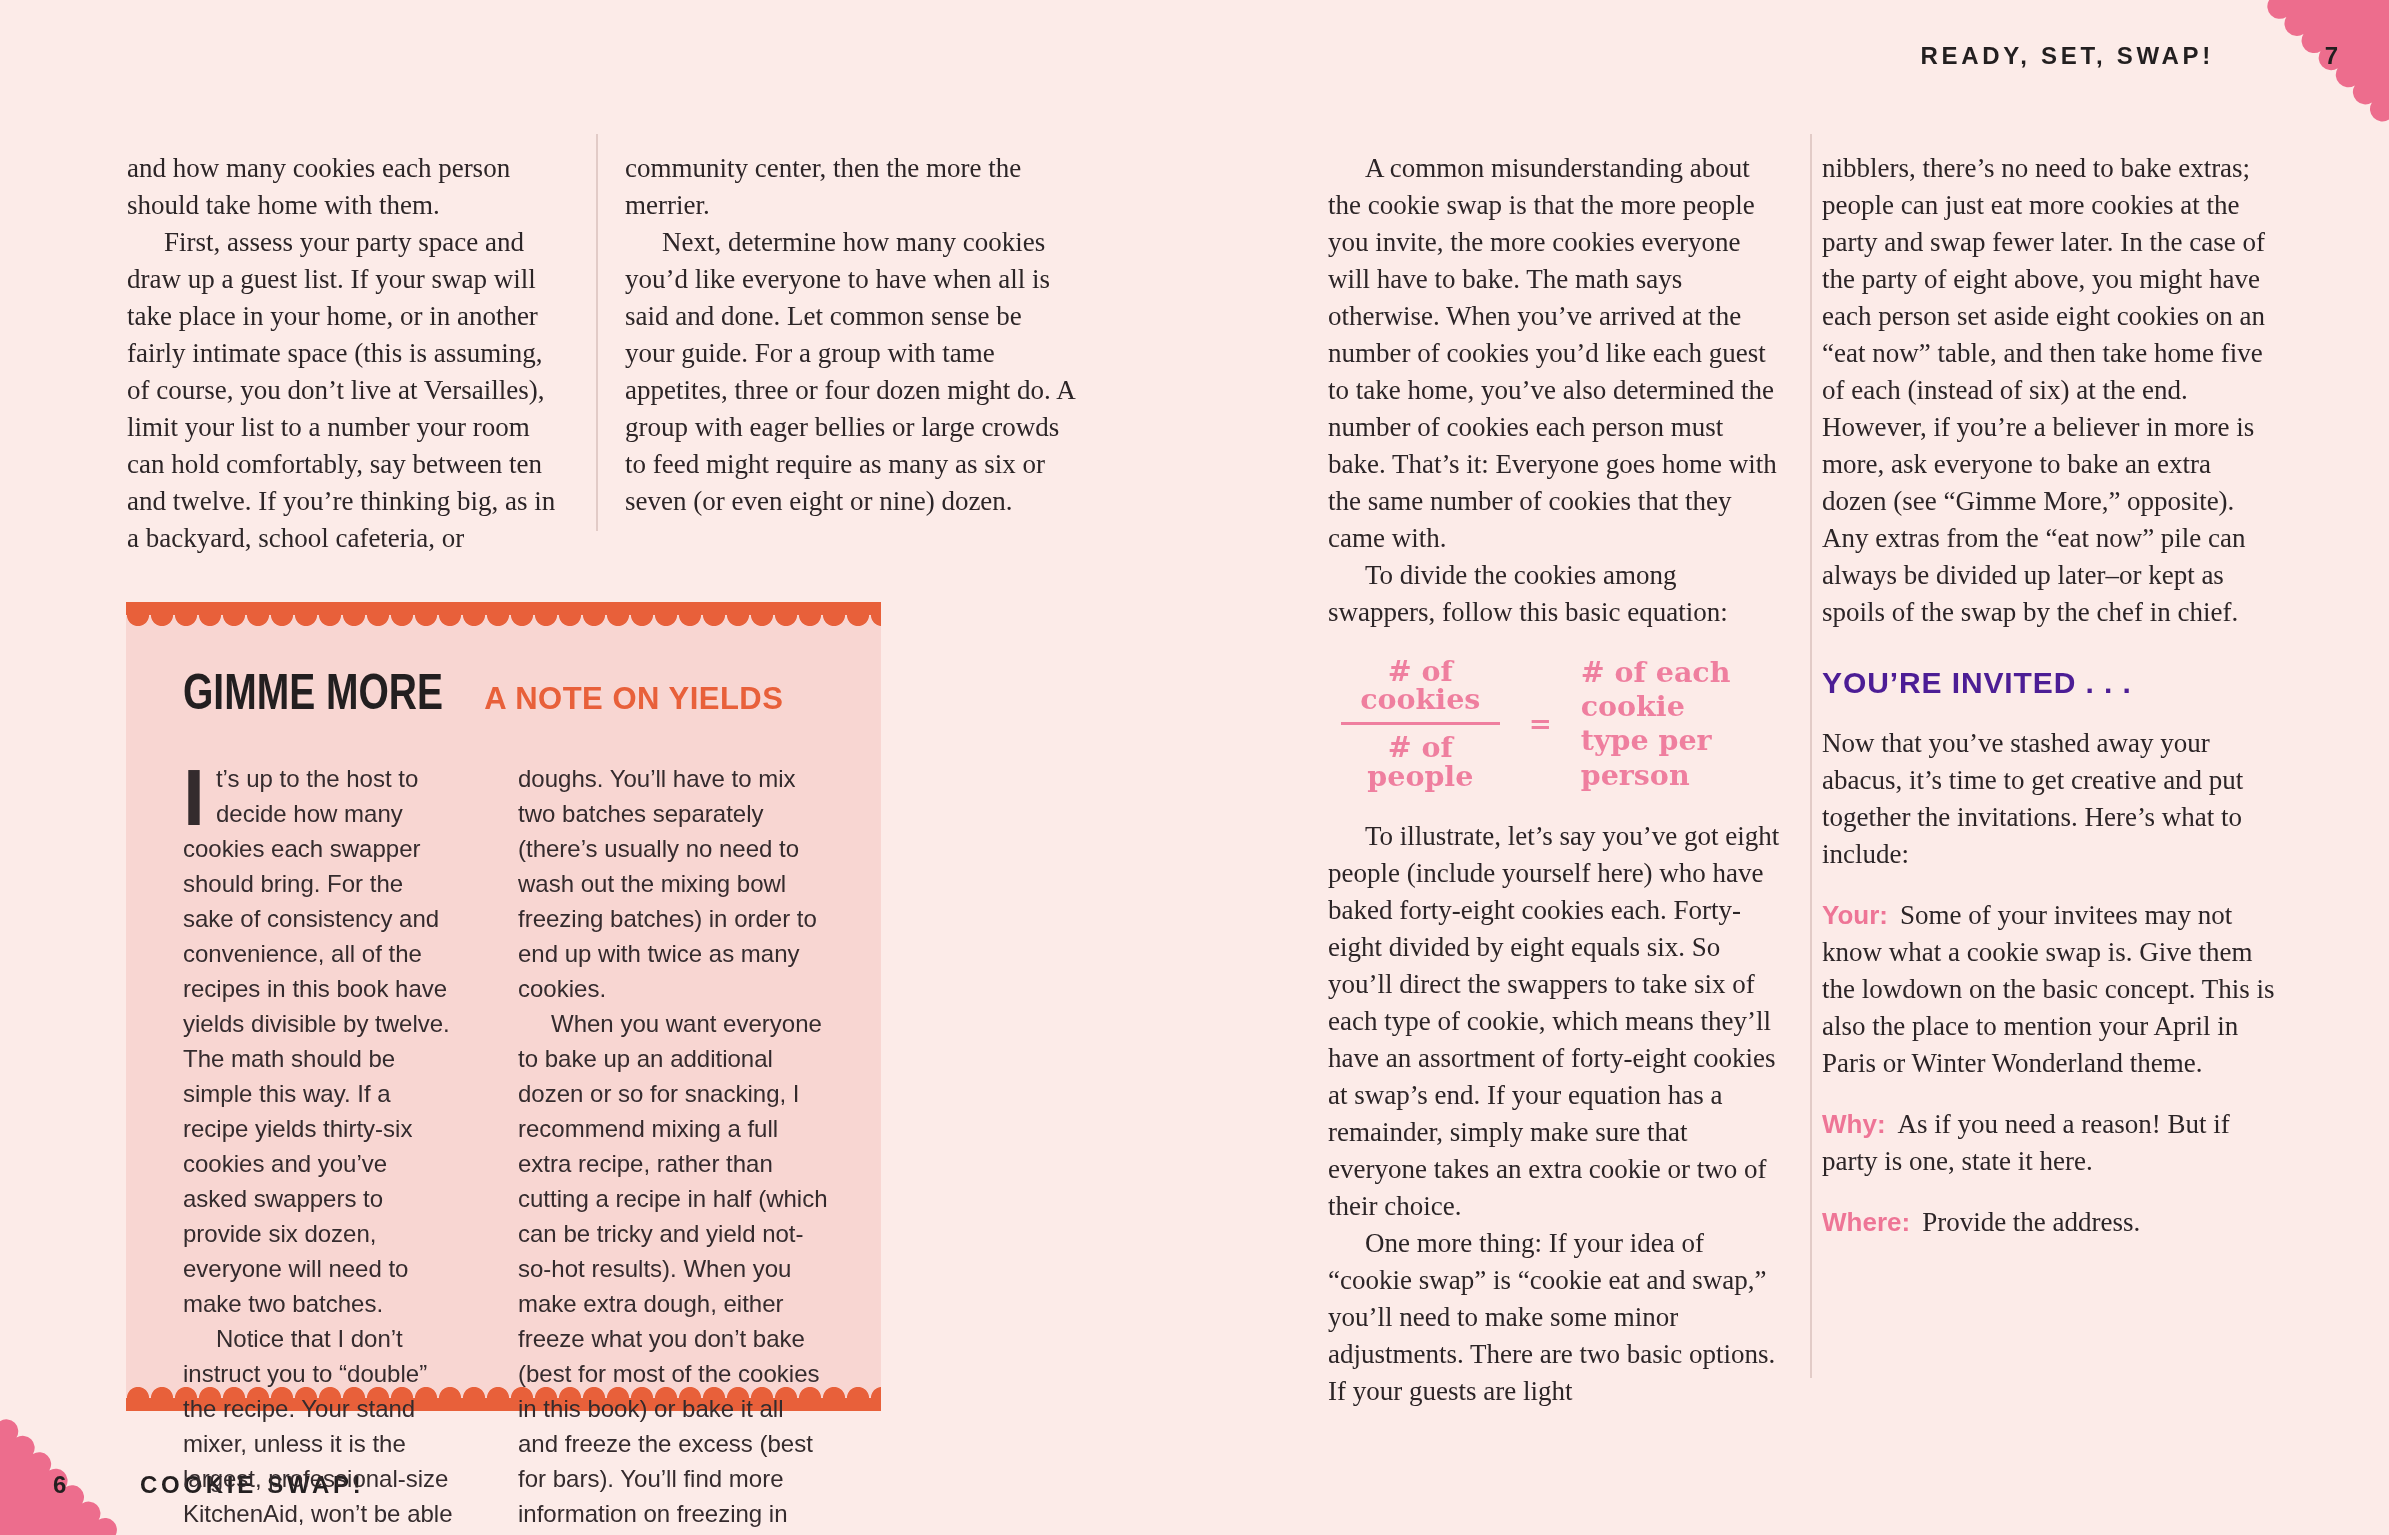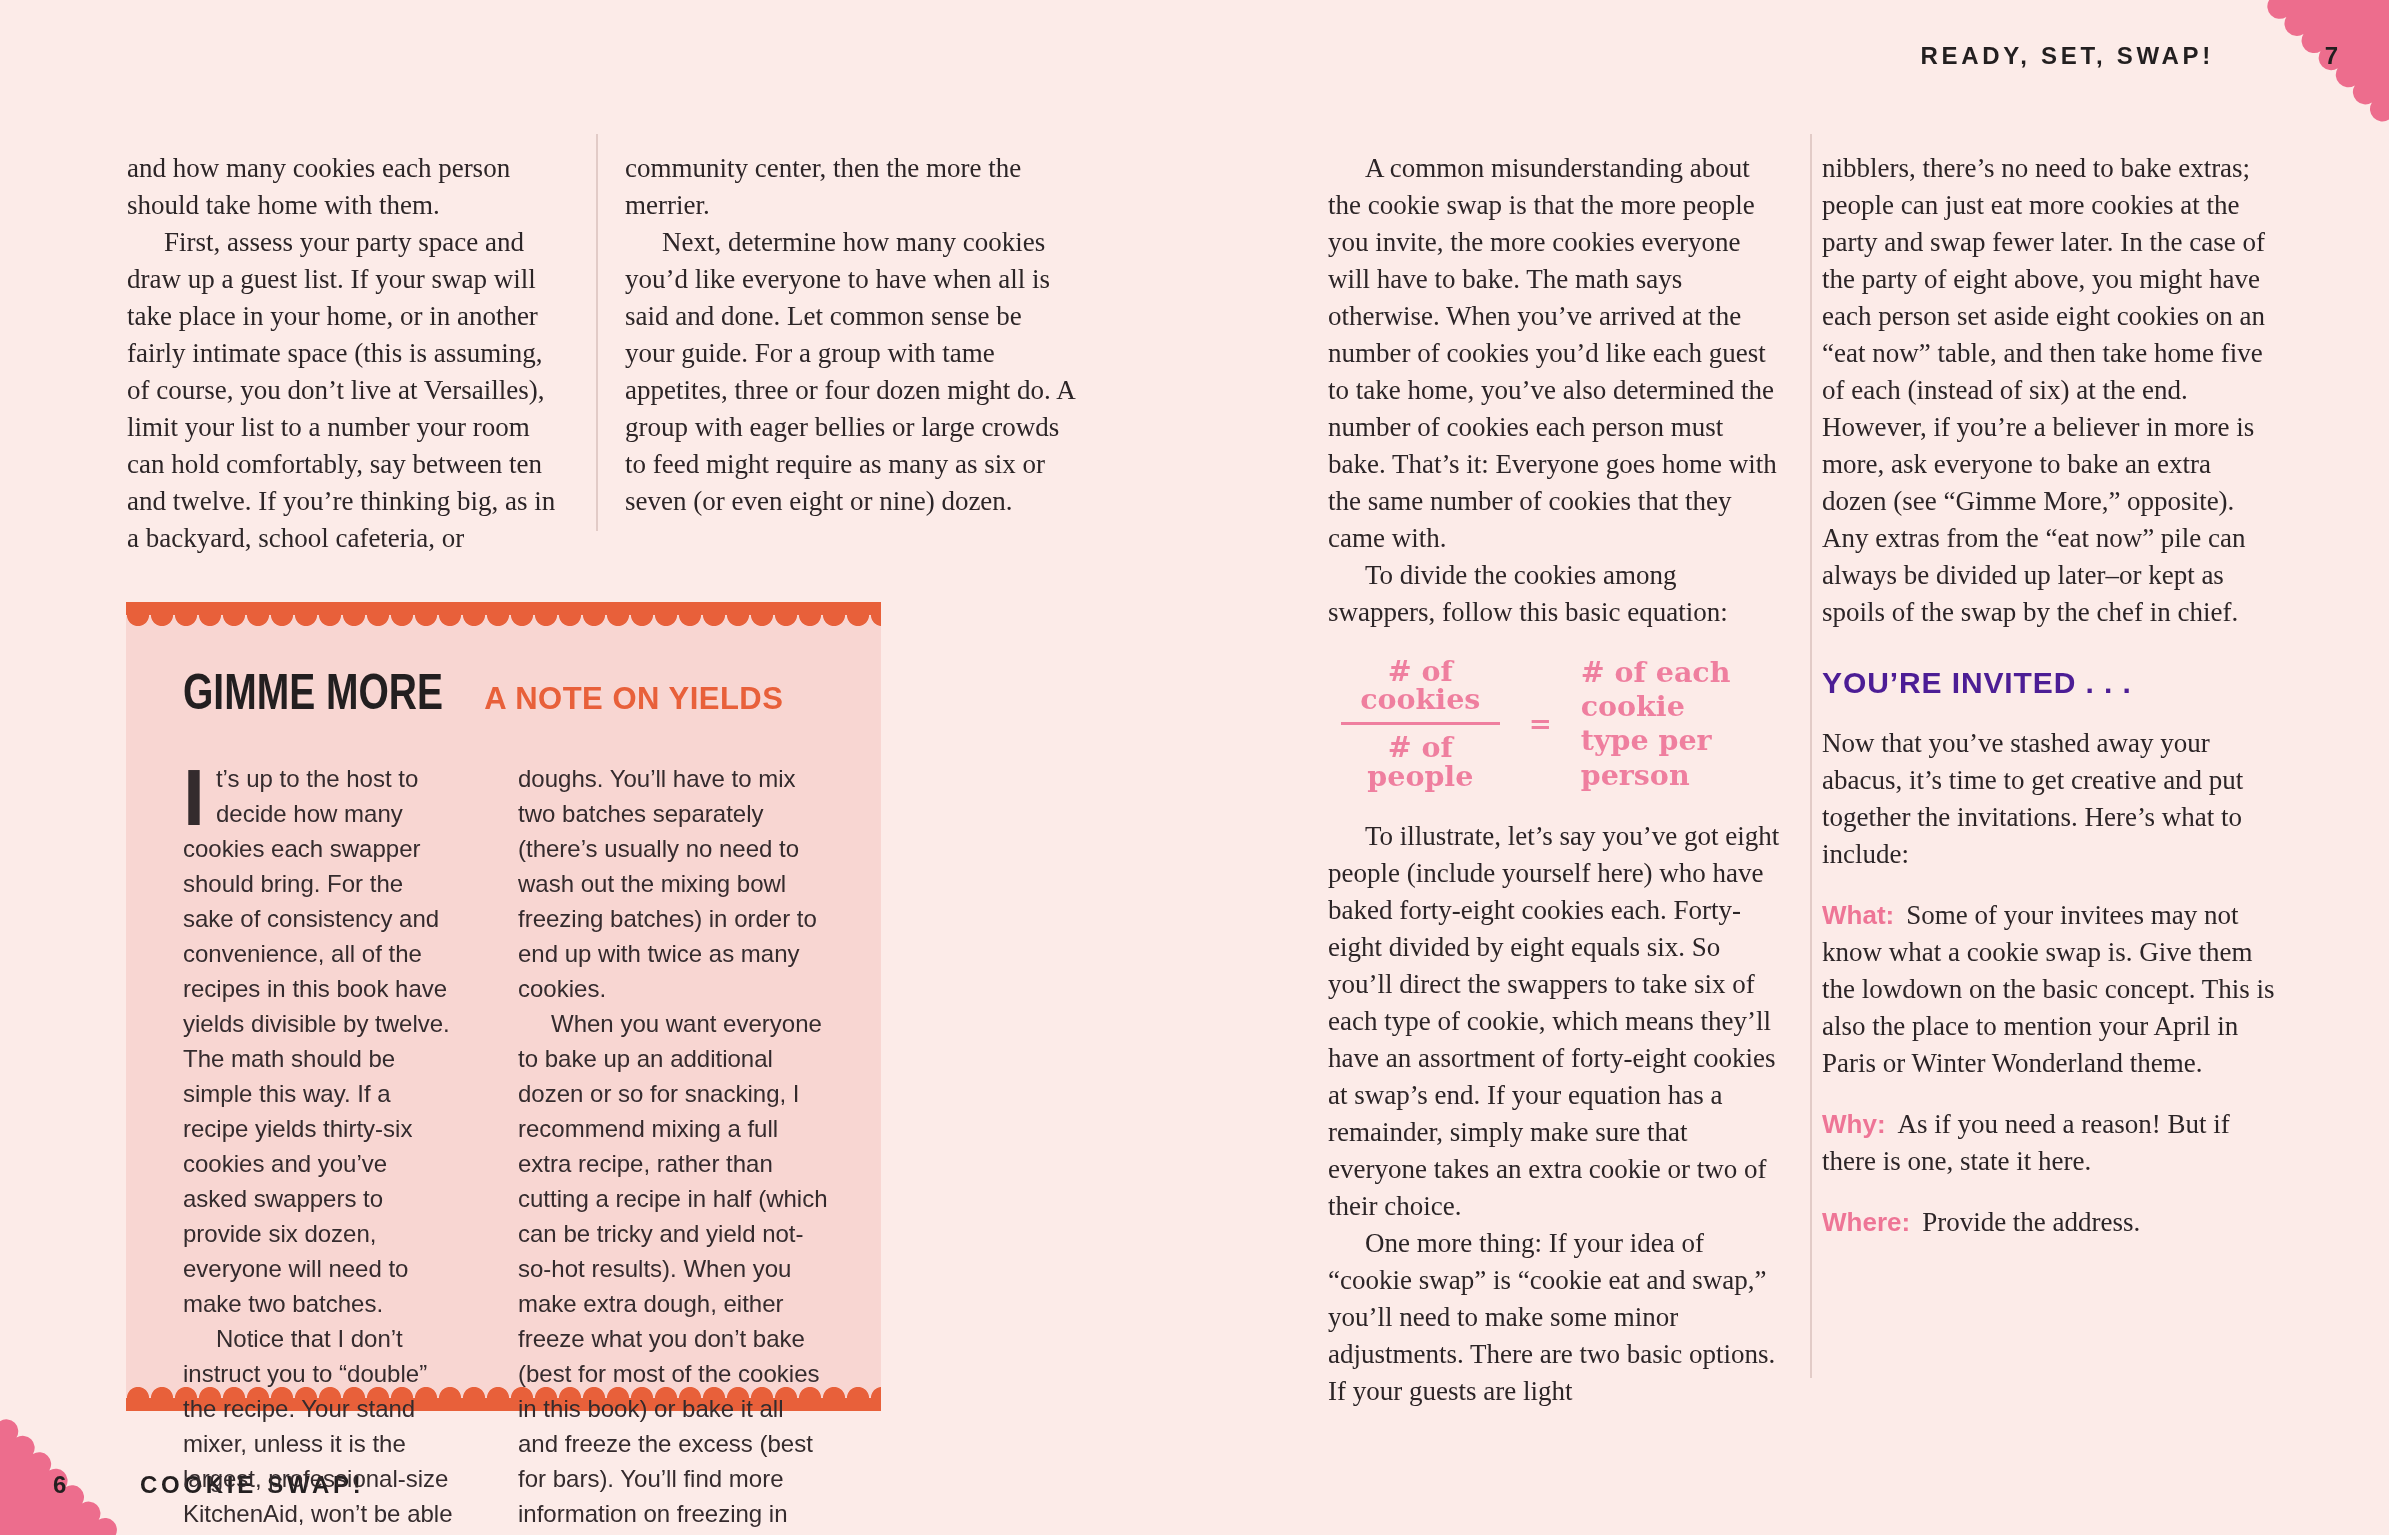--- a/index.html
+++ b/index.html
@@ -175,19 +175,19 @@
       </div>
     </div>
     <p class="indent">To illustrate, let’s say you’ve got eight people (include yourself here) who have baked forty-eight cookies each. Forty-eight divided by eight equals six. So you’ll direct the swappers to take six of each type of cookie, which means they’ll have an assortment of forty-eight cookies at swap’s end. If your equation has a remainder, simply make sure that everyone takes an extra cookie or two of their choice.</p>
     <p class="indent">One more thing: If your idea of “cookie swap” is “cookie eat and swap,” you’ll need to make some minor adjustments. There are two basic options. If your guests are light</p>
   </div>
   <div id="divider2" class="vdivider"></div>
   <div id="col4" class="col">
     <p>nibblers, there’s no need to bake extras; people can just eat more cookies at the party and swap fewer later. In the case of the party of eight above, you might have each person set aside eight cookies on an “eat now” table, and then take home five of each (instead of six) at the end. However, if you’re a believer in more is more, ask everyone to bake an extra dozen (see “Gimme More,” opposite). Any extras from the “eat now” pile can always be divided up later–or kept as spoils of the swap by the chef in chief.</p>
     <p class="invited-heading">YOU’RE INVITED . . .</p>
     <p>Now that you’ve stashed away your abacus, it’s time to get creative and put together the invitations. Here’s what to include:</p>
-    <p class="invite-item"><span class="invite-label">What:</span><span>Some of your invitees may not know what a cookie swap is. Give them the lowdown on the basic concept. This is also the place to mention your April in Paris or Winter Wonderland theme.</span></p>
-    <p class="invite-item"><span class="invite-label">Why:</span><span>As if you need a reason! But if there is one, state it here.</span></p>
+    <p class="invite-item"><span class="invite-label">Your:</span><span>Some of your invitees may not know what a cookie swap is. Give them the lowdown on the basic concept. This is also the place to mention your April in Paris or Winter Wonderland theme.</span></p>
+    <p class="invite-item"><span class="invite-label">Why:</span><span>As if you need a reason! But if party is one, state it here.</span></p>
     <p class="invite-item"><span class="invite-label">Where:</span><span>Provide the address.</span></p>
   </div>
 
 </div>
 
 
 </body></html>

